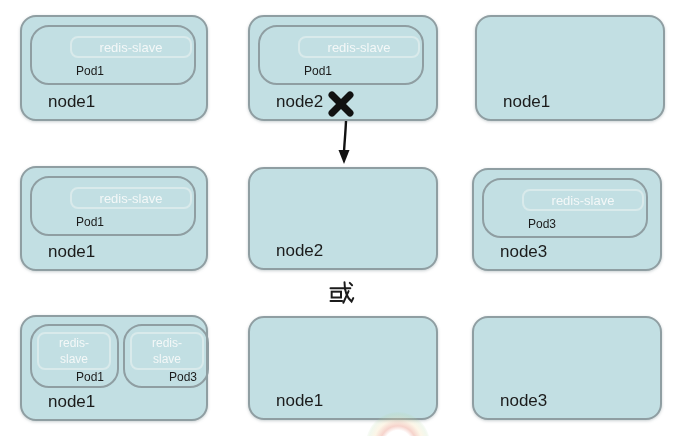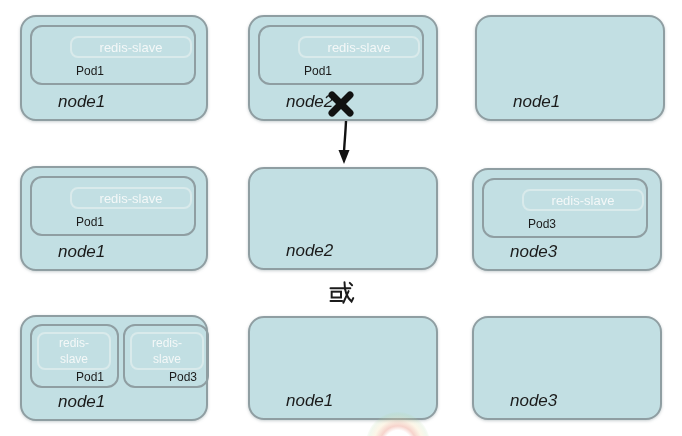--- a/index.html
+++ b/index.html
@@ -23,21 +23,21 @@
   .n4 { left: 20px;  top: 166px; width: 188px; height: 105px; }
   .n5 { left: 248px; top: 167px; width: 190px; height: 103px; }
   .n6 { left: 472px; top: 168px; width: 190px; height: 103px; }
   .n7 { left: 20px;  top: 315px; width: 188px; height: 106px; }
   .n8 { left: 248px; top: 316px; width: 190px; height: 104px; }
   .n9 { left: 472px; top: 316px; width: 190px; height: 104px; }
 
   .pod {
     position: absolute;
     border: 2px solid var(--node-border, #8f9ea2);
-    border-radius: 12px;
+    border-radius: 19px;
     text-decoration: underline;
   }
   .pod-std { left: 8px; top: 8px; width: 166px; height: 60px; }
   .pod-a   { left: 8px;  top: 7px; width: 89px; height: 64px; }
   .pod-b   { left: 101px; top: 7px; width: 86px; height: 64px; }
 
   .c-box {
     position: absolute;
     border: 2px solid var(--container-border, #d9eaeb);
     border-radius: 8px;
@@ -53,24 +53,23 @@
     position: absolute;
     left: 16px; bottom: 5px;
     font-size: 12px;
     color: var(--label-text, #1b1b1b);
     margin-left: 28px;
   }
   .pod-a .pod-label, .pod-b .pod-label { bottom: 2px; }
 
   .node-label {
     position: absolute;
-    left: 36px; bottom: 7px;
+    left: 26px; bottom: 7px;
     font-size: 17px;
     color: var(--label-text, #1b1b1b);
-    font-style: italic;
   }
 
   .x-icon { position: absolute; left: 326px; top: 89px; width: 30px; height: 30px; }
   .arrow-overlay { position: absolute; left: 0; top: 0; pointer-events: none; }
 
   .or-wrap { position: absolute; left: 327px; top: 280px; width: 30px; height: 30px; }
   .or-text {
     position: absolute; left: 0; top: 0;
     font-size: 24px; color: transparent;
     font-family: "Liberation Sans", sans-serif;

